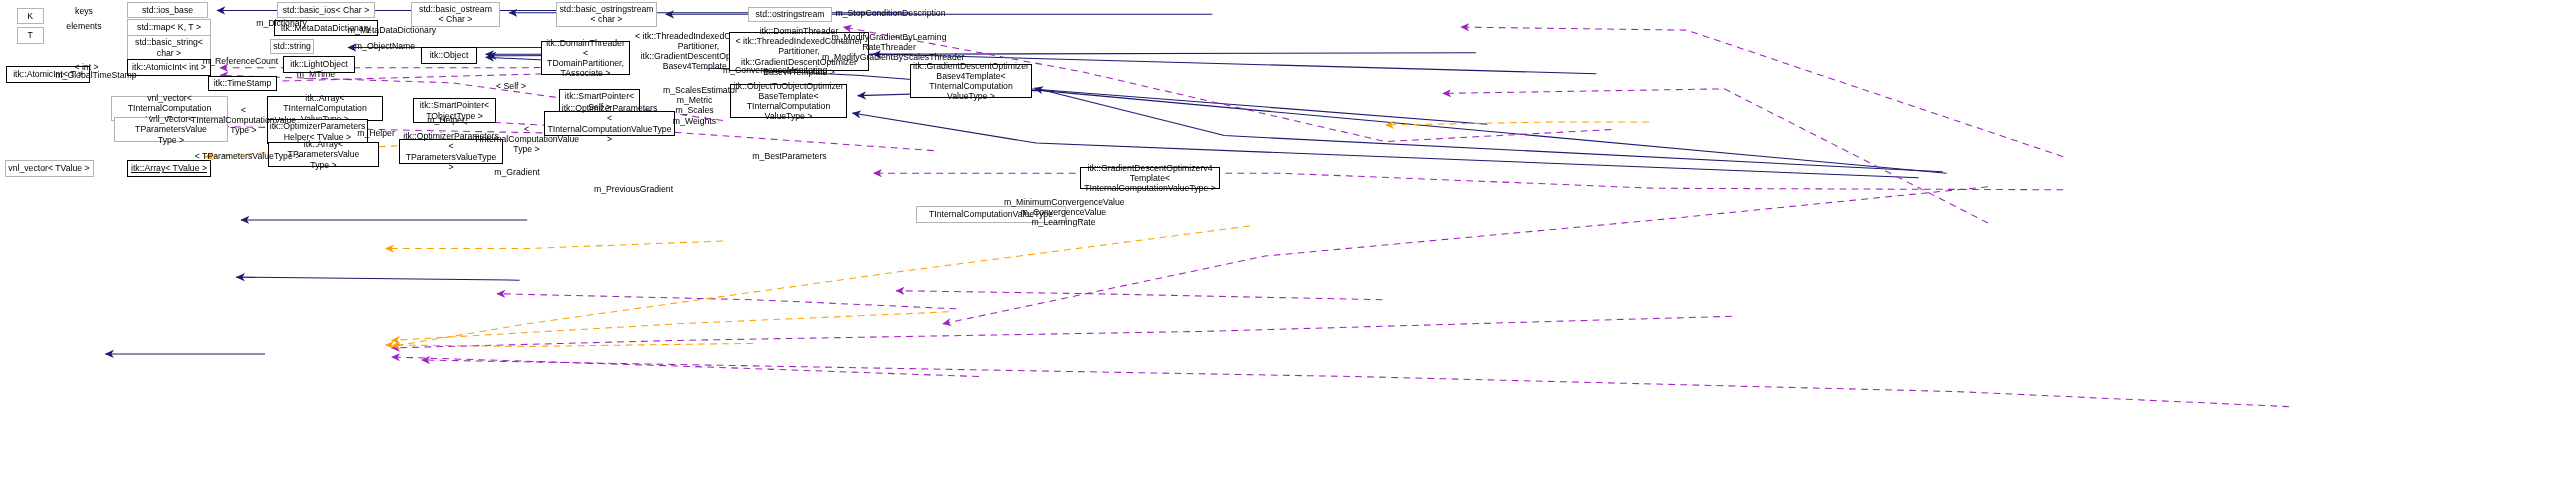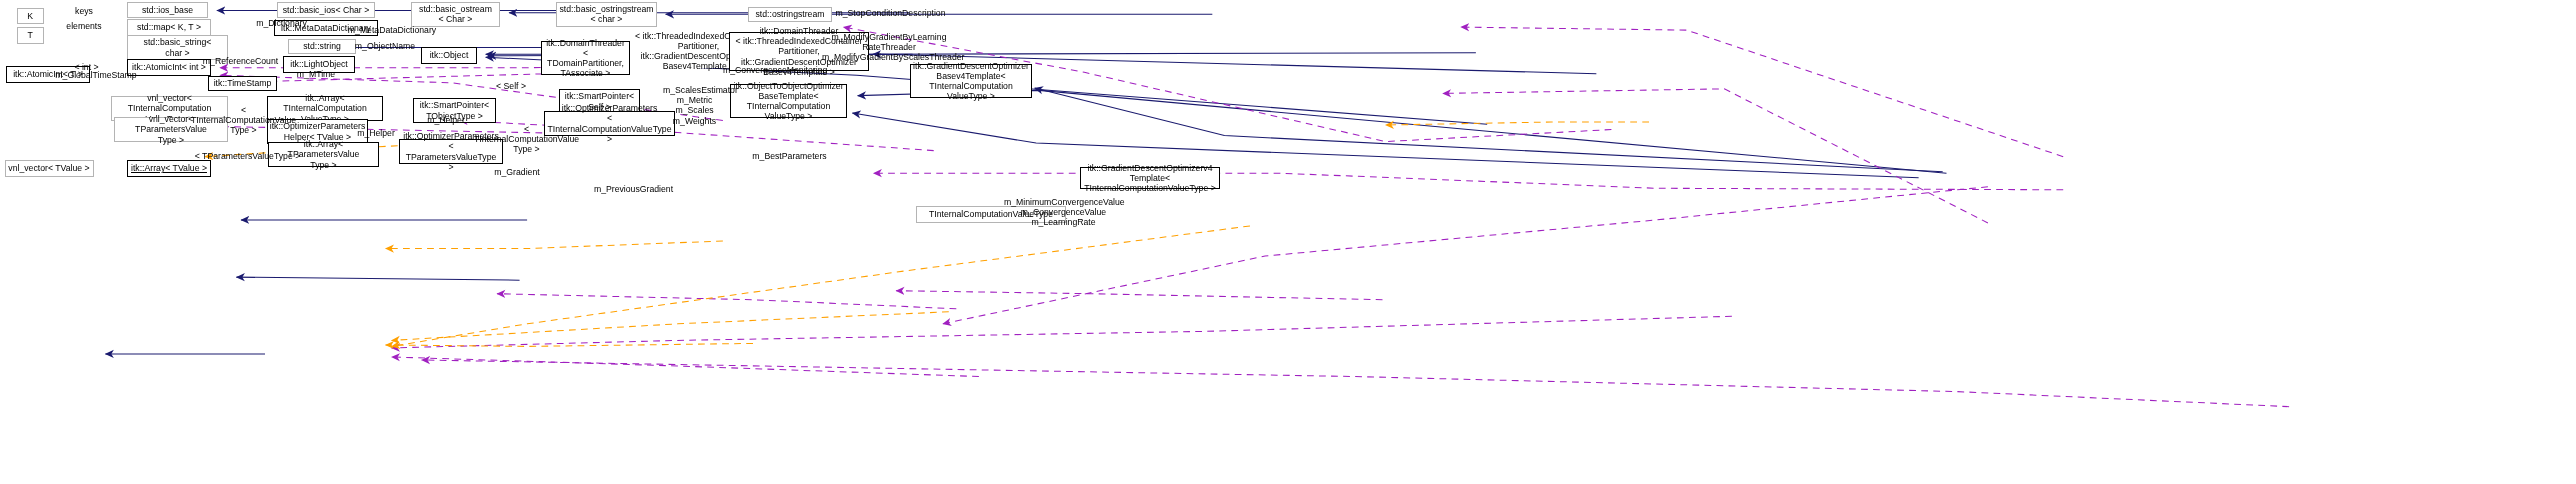--- a/index.html
+++ b/index.html
@@ -124,28 +124,28 @@
         <path d="M1000,456 L700,460 L512,458"></path>
         <path d="M1660,300 L1200,360 L700,430 L520,460"></path>
       </g>
     </g>
   </svg>
 
   <div class="node ext" style="left:16.6px;top:7.5px;width:27px;height:16.6px;"><span>K</span></div>
   <div class="node ext" style="left:16.6px;top:27px;width:27px;height:16.6px;"><span>T</span></div>
   <div class="node ext" style="left:127px;top:1.5px;width:81px;height:16.6px;align-items:center;"><span>std::ios_base</span></div>
   <div class="node ext" style="left:127px;top:19px;width:84px;height:16.6px;"><span>std::map&lt; K, T &gt;</span></div>
-  <div class="node ext" style="left:127px;top:35px;width:101px;height:25px;"><span>std::basic_string&lt;
+  <div class="node ext" style="left:127px;top:35px;width:84px;height:25px;"><span>std::basic_string&lt;
 char &gt;</span></div>
   <div class="node itk" style="left:6px;top:66px;width:84px;height:16.6px;"><span>itk::AtomicInt&lt; T &gt;</span></div>
   <div class="node itk" style="left:127px;top:59px;width:84px;height:16.6px;"><span>itk::AtomicInt&lt; int &gt;</span></div>
   <div class="node itk" style="left:208px;top:76px;width:69px;height:15px;"><span>itk::TimeStamp</span></div>
   <div class="node ext" style="left:277px;top:1.5px;width:98px;height:16.6px;"><span>std::basic_ios&lt; Char &gt;</span></div>
   <div class="node itk" style="left:274px;top:19.6px;width:104px;height:16.6px;"><span>itk::MetaDataDictionary</span></div>
-  <div class="node ext" style="left:288px;top:39px;width:68px;height:15px;"><span>std::string</span></div>
+  <div class="node ext" style="left:270px;top:39px;width:44px;height:15px;"><span>std::string</span></div>
   <div class="node itk" style="left:283px;top:56px;width:72px;height:16.6px;"><span>itk::LightObject</span></div>
   <div class="node ext" style="left:411px;top:1.5px;width:89px;height:25px;"><span>std::basic_ostream
 &lt; Char &gt;</span></div>
   <div class="node itk" style="left:421px;top:47px;width:56px;height:16.6px;"><span>itk::Object</span></div>
   <div class="node itk" style="left:413px;top:98px;width:83px;height:25px;"><span>itk::SmartPointer&lt;
 TObjectType &gt;</span></div>
   <div class="node itk" style="left:267px;top:96px;width:116px;height:25px;"><span>itk::Array&lt; TInternalComputation
 ValueType &gt;</span></div>
   <div class="node ext" style="left:111px;top:96px;width:117px;height:25px;"><span>vnl_vector&lt; TInternalComputation
 ValueType &gt;</span></div>

